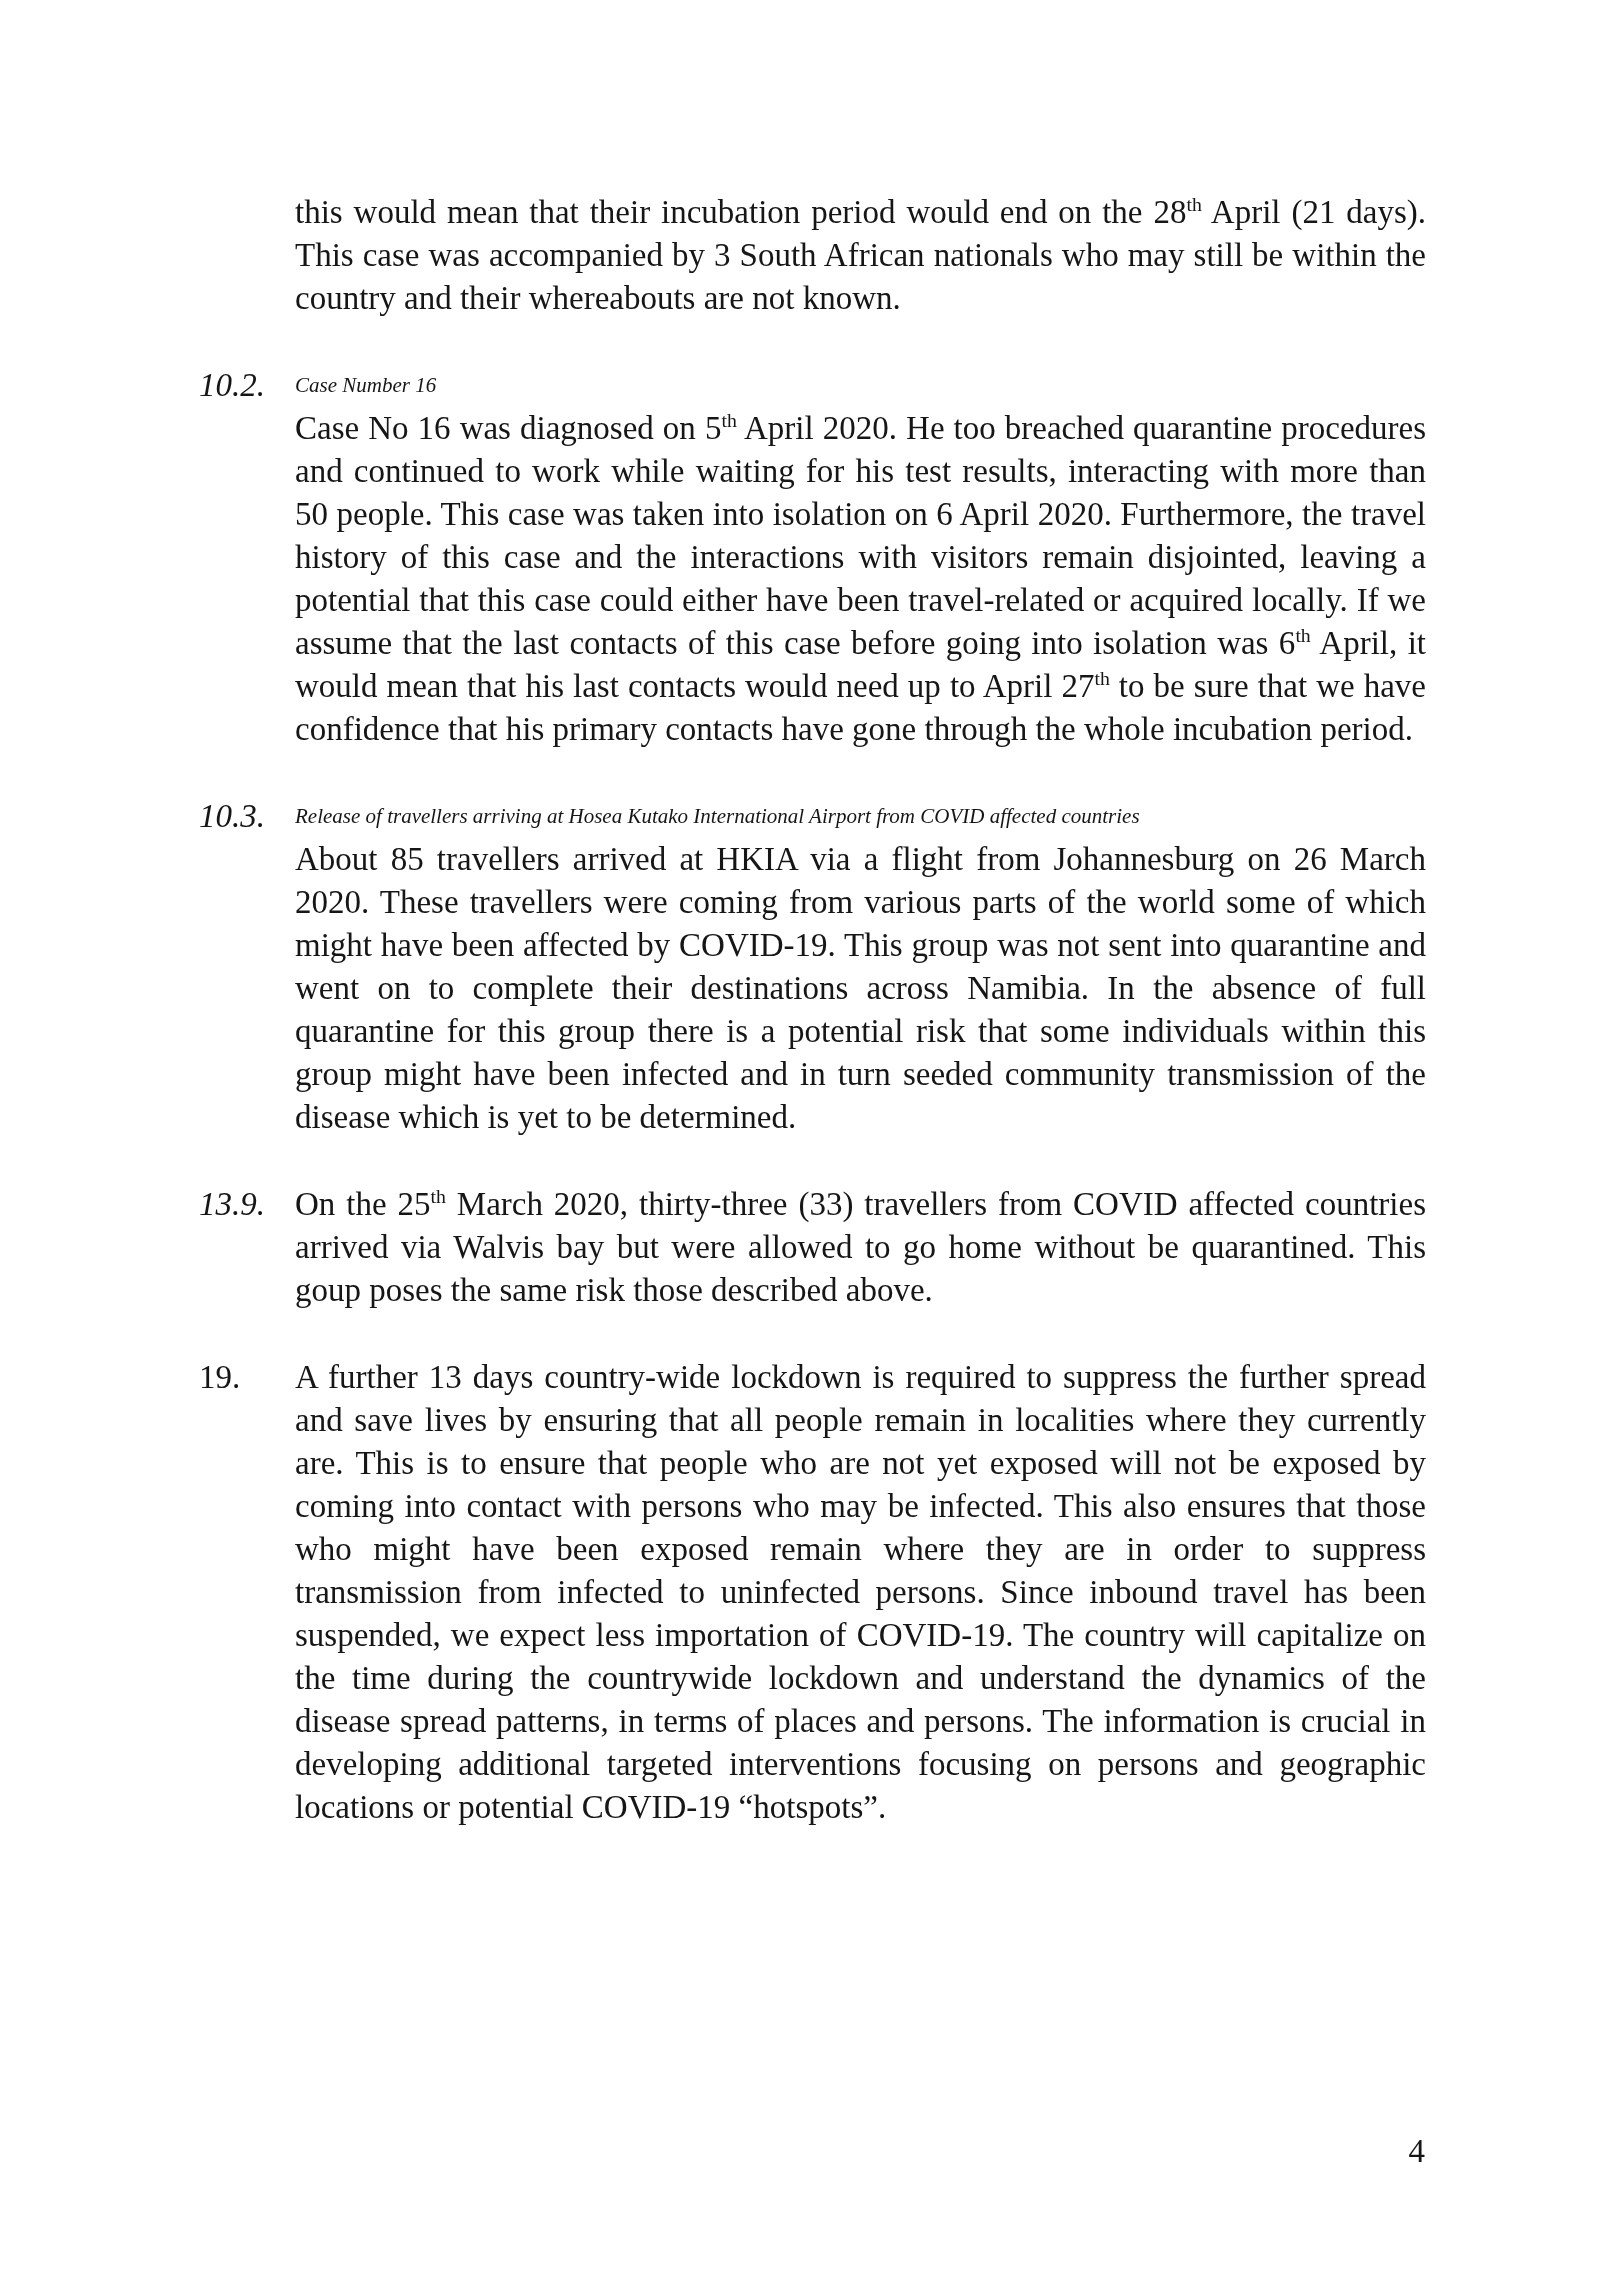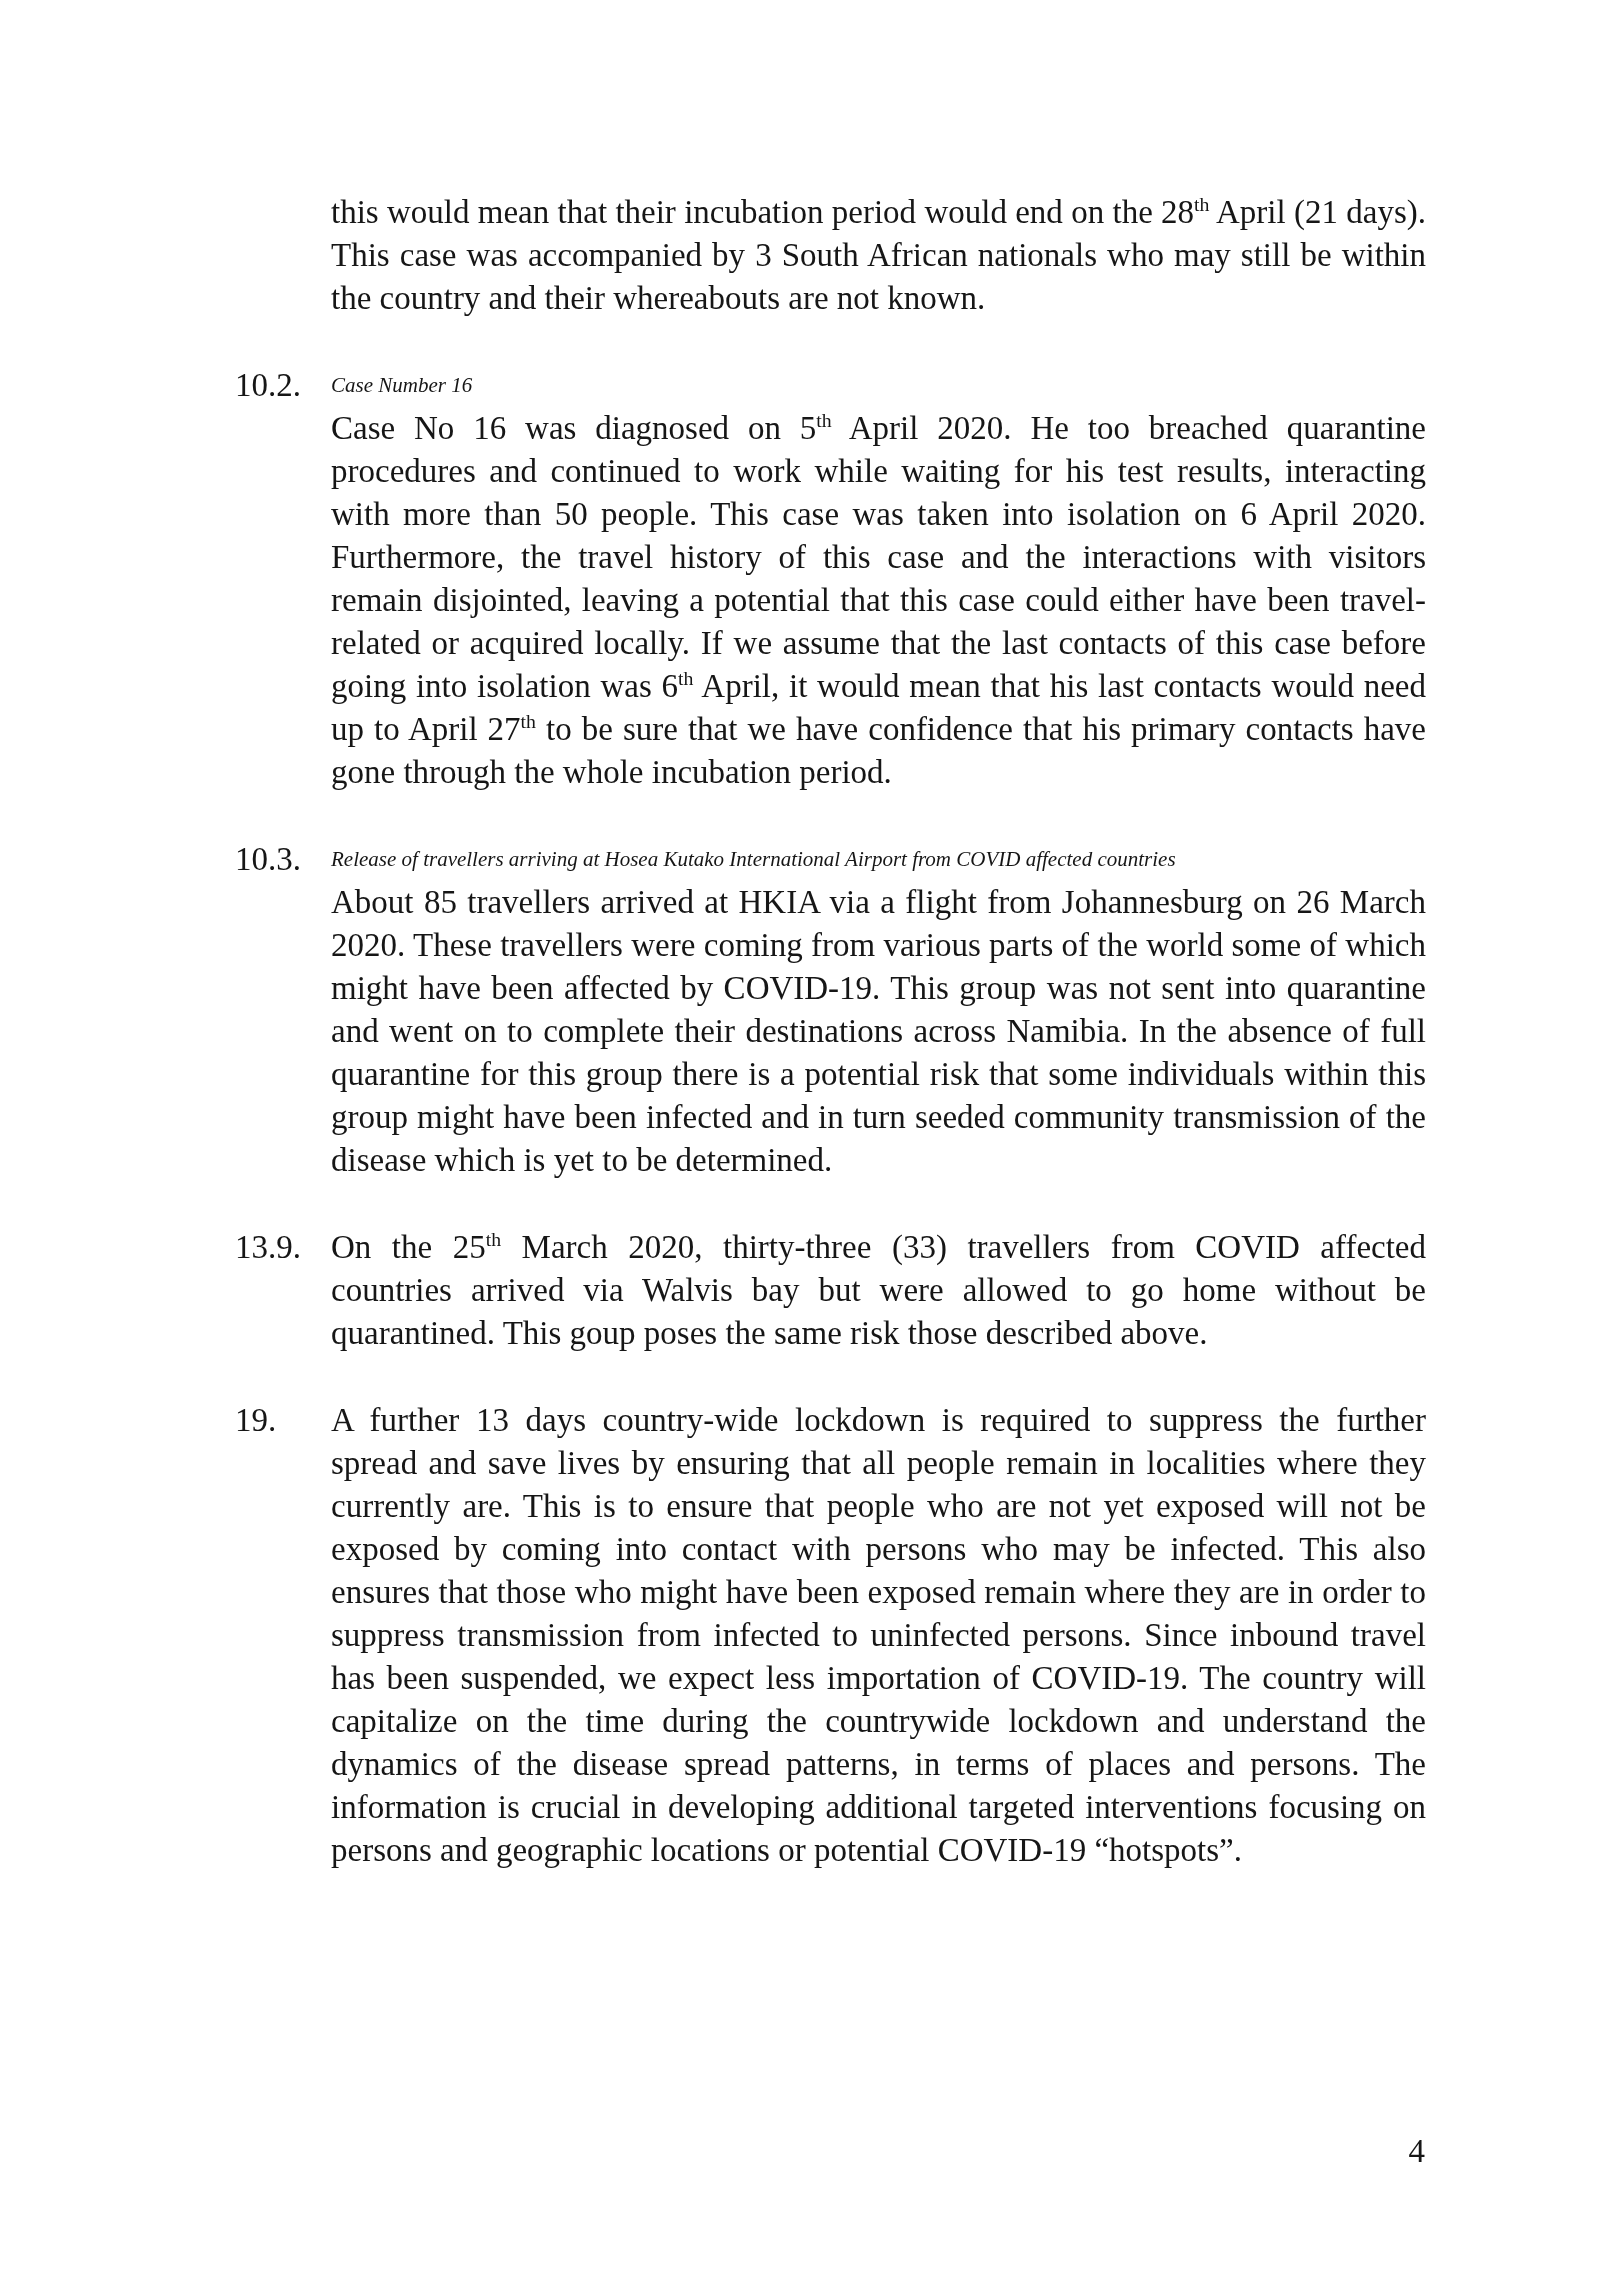--- a/index.html
+++ b/index.html
@@ -14,29 +14,28 @@
   }
   .content {
     position: absolute;
     left: 199px;
     top: 191px;
     width: 1227px;
   }
   .block {
     display: flex;
     margin-bottom: 44px;
-    margin-left: 36px;
   }
   .label {
     flex: 0 0 96px;
     width: 96px;
     font-size: 33px;
     line-height: 43px;
   }
-  .label.italic { }
+  .label.italic { font-style: italic; }
   .col { flex: 1; min-width: 0; }
   .heading {
     margin: 0;
     font-weight: normal;
     font-style: italic;
     font-size: 21px;
     line-height: 43px;
     text-align: justify;
   }
   .text {

